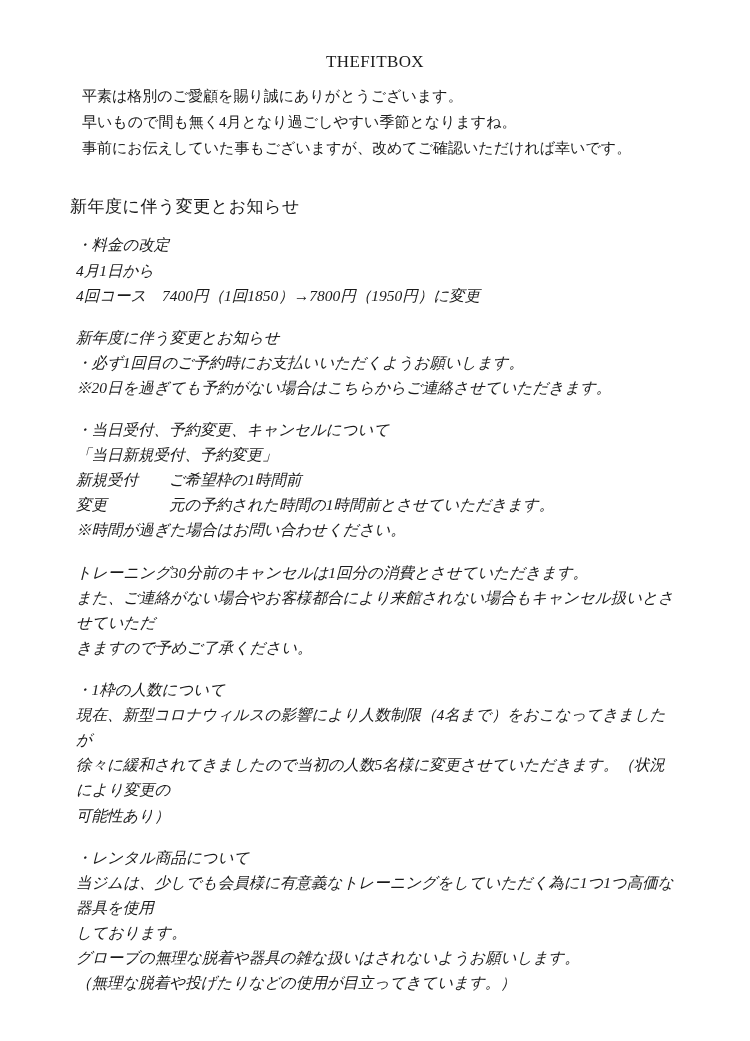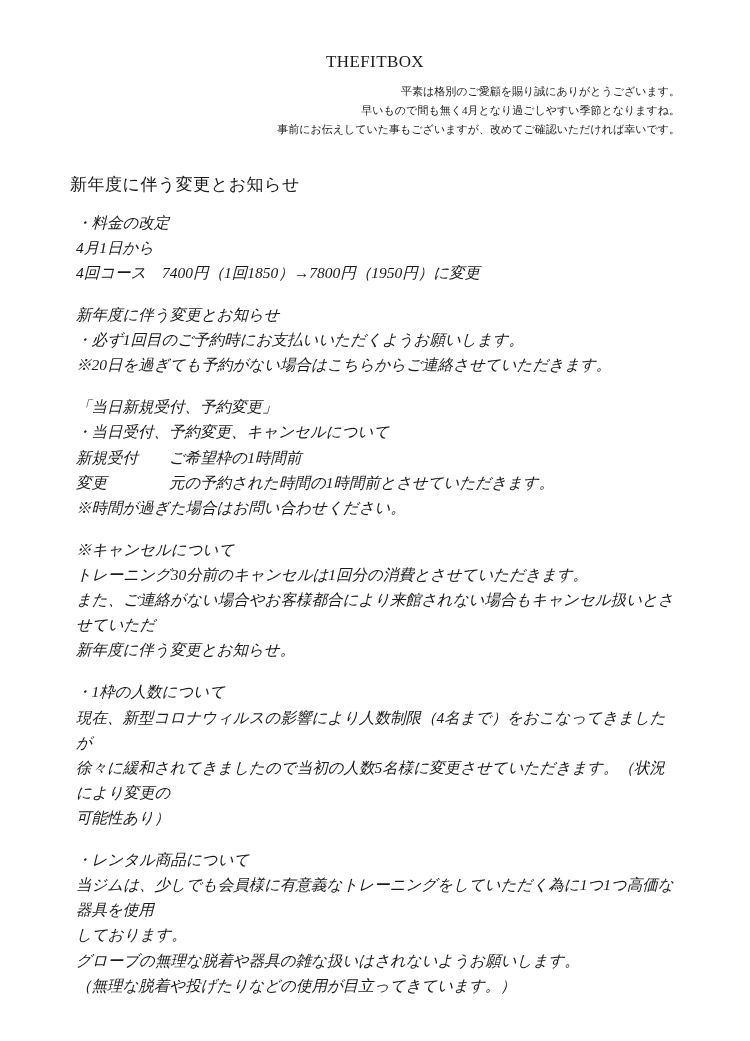--- a/index.html
+++ b/index.html
@@ -22,24 +22,24 @@
     padding: 52px 70px 20px 70px;
   }
   .doc-title {
     text-align: center;
     font-size: 17px;
     letter-spacing: 0.4px;
     margin: 0 0 10px 0;
     font-weight: normal;
   }
   .greeting {
-    text-align: right;
-    font-size: 11px;
+    text-align: left;
+    font-size: 15px;
     line-height: 1.72;
-    margin: 0;
+    margin: 12px;
   }
   .greeting p {
     margin: 0;
   }
   .section-heading {
     font-size: 17px;
     margin: 34px 0 14px 0;
     font-weight: normal;
     letter-spacing: 0.5px;
   }
@@ -75,32 +75,31 @@
     <p>4回コース　7400円（1回1850）→7800円（1950円）に変更</p>
   </div>
 
   <div class="body-block">
     <p>新年度に伴う変更とお知らせ</p>
     <p>・必ず1回目のご予約時にお支払いいただくようお願いします。</p>
     <p>※20日を過ぎても予約がない場合はこちらからご連絡させていただきます。</p>
   </div>
 
   <div class="body-block">
+    <p>・当日受付、予約変更、キャンセルについて</p>
     <p>「当日新規受付、予約変更」</p>
-    <p>・当日受付、予約変更、キャンセルについて</p>
     <p>新規受付　　ご希望枠の1時間前</p>
     <p>変更　　　　元の予約された時間の1時間前とさせていただきます。</p>
     <p>※時間が過ぎた場合はお問い合わせください。</p>
   </div>
 
   <div class="body-block">
-    <p>※キャンセルについて</p>
     <p>トレーニング30分前のキャンセルは1回分の消費とさせていただきます。</p>
     <p>また、ご連絡がない場合やお客様都合により来館されない場合もキャンセル扱いとさせていただ</p>
-    <p>新年度に伴う変更とお知らせ。</p>
+    <p>きますので予めご了承ください。</p>
   </div>
 
   <div class="body-block">
     <p>・1枠の人数について</p>
     <p>現在、新型コロナウィルスの影響により人数制限（4名まで）をおこなってきましたが</p>
     <p>徐々に緩和されてきましたので当初の人数5名様に変更させていただきます。（状況により変更の</p>
     <p>可能性あり）</p>
   </div>
 
   <div class="body-block">

